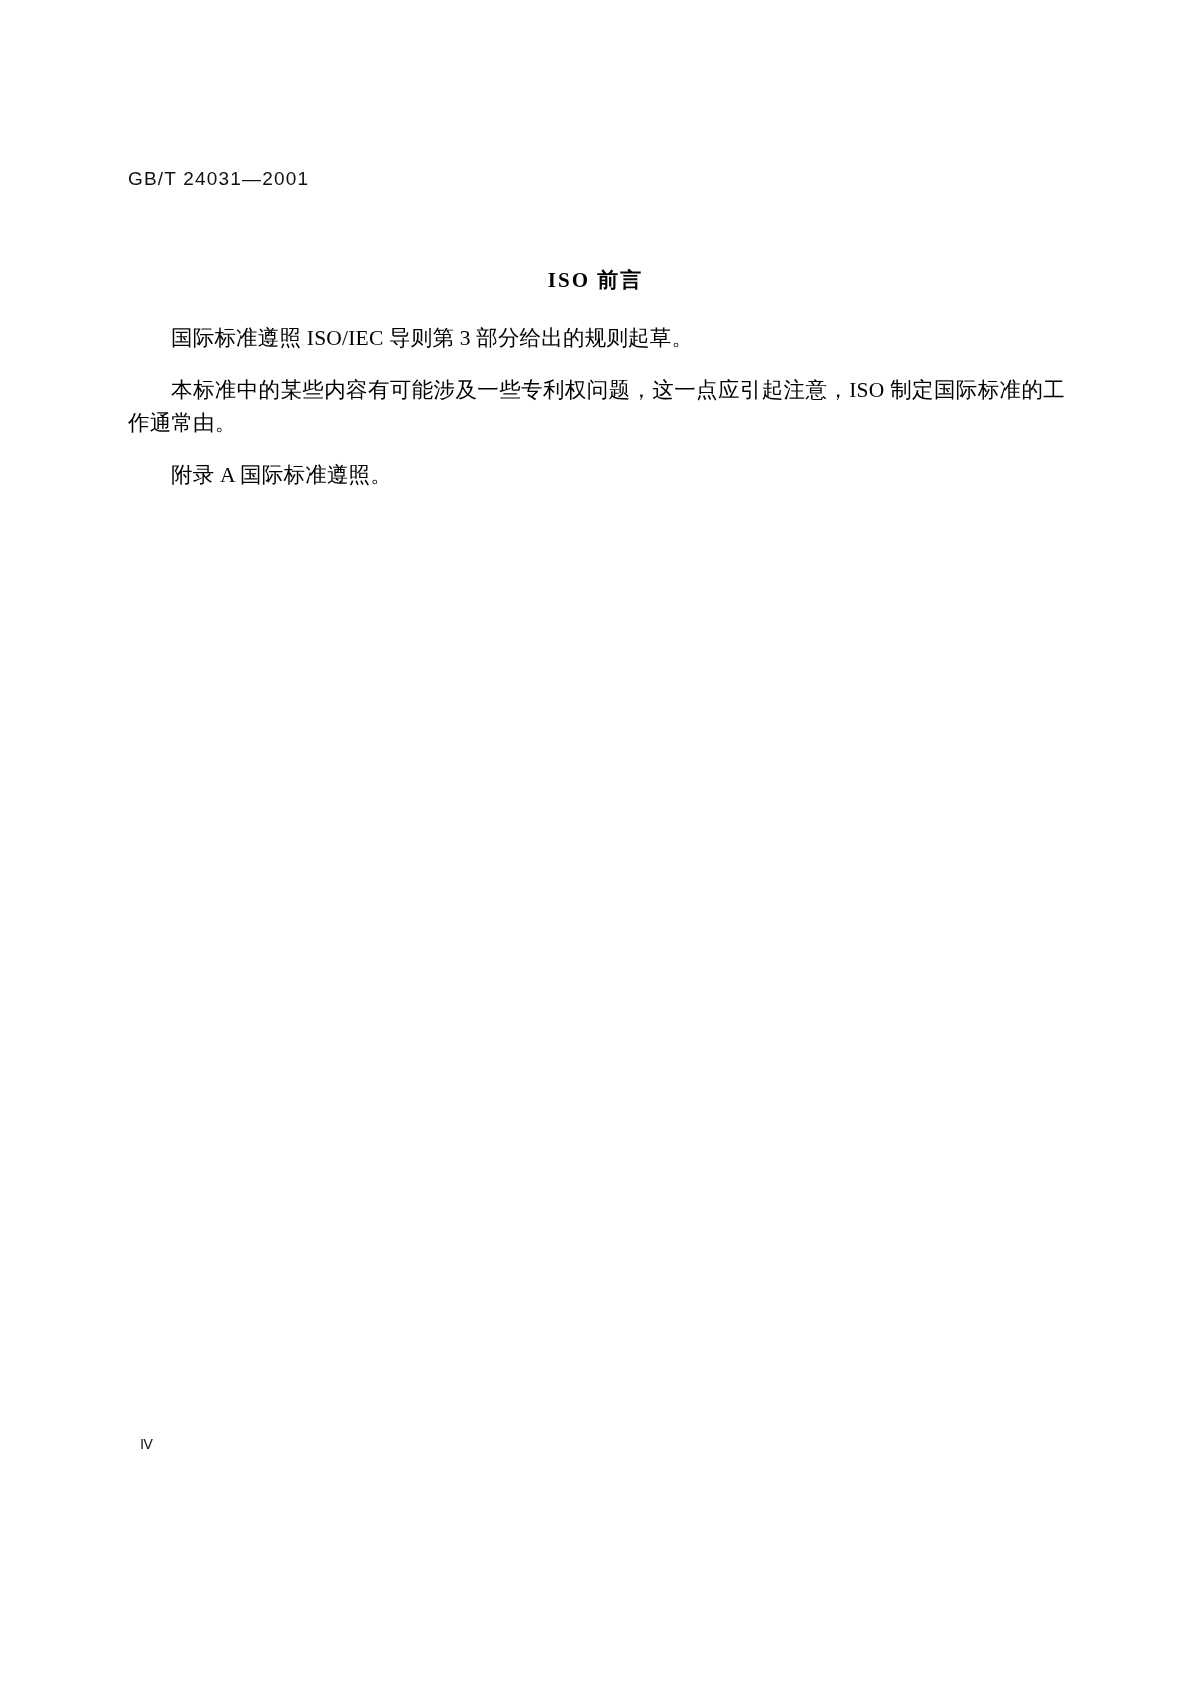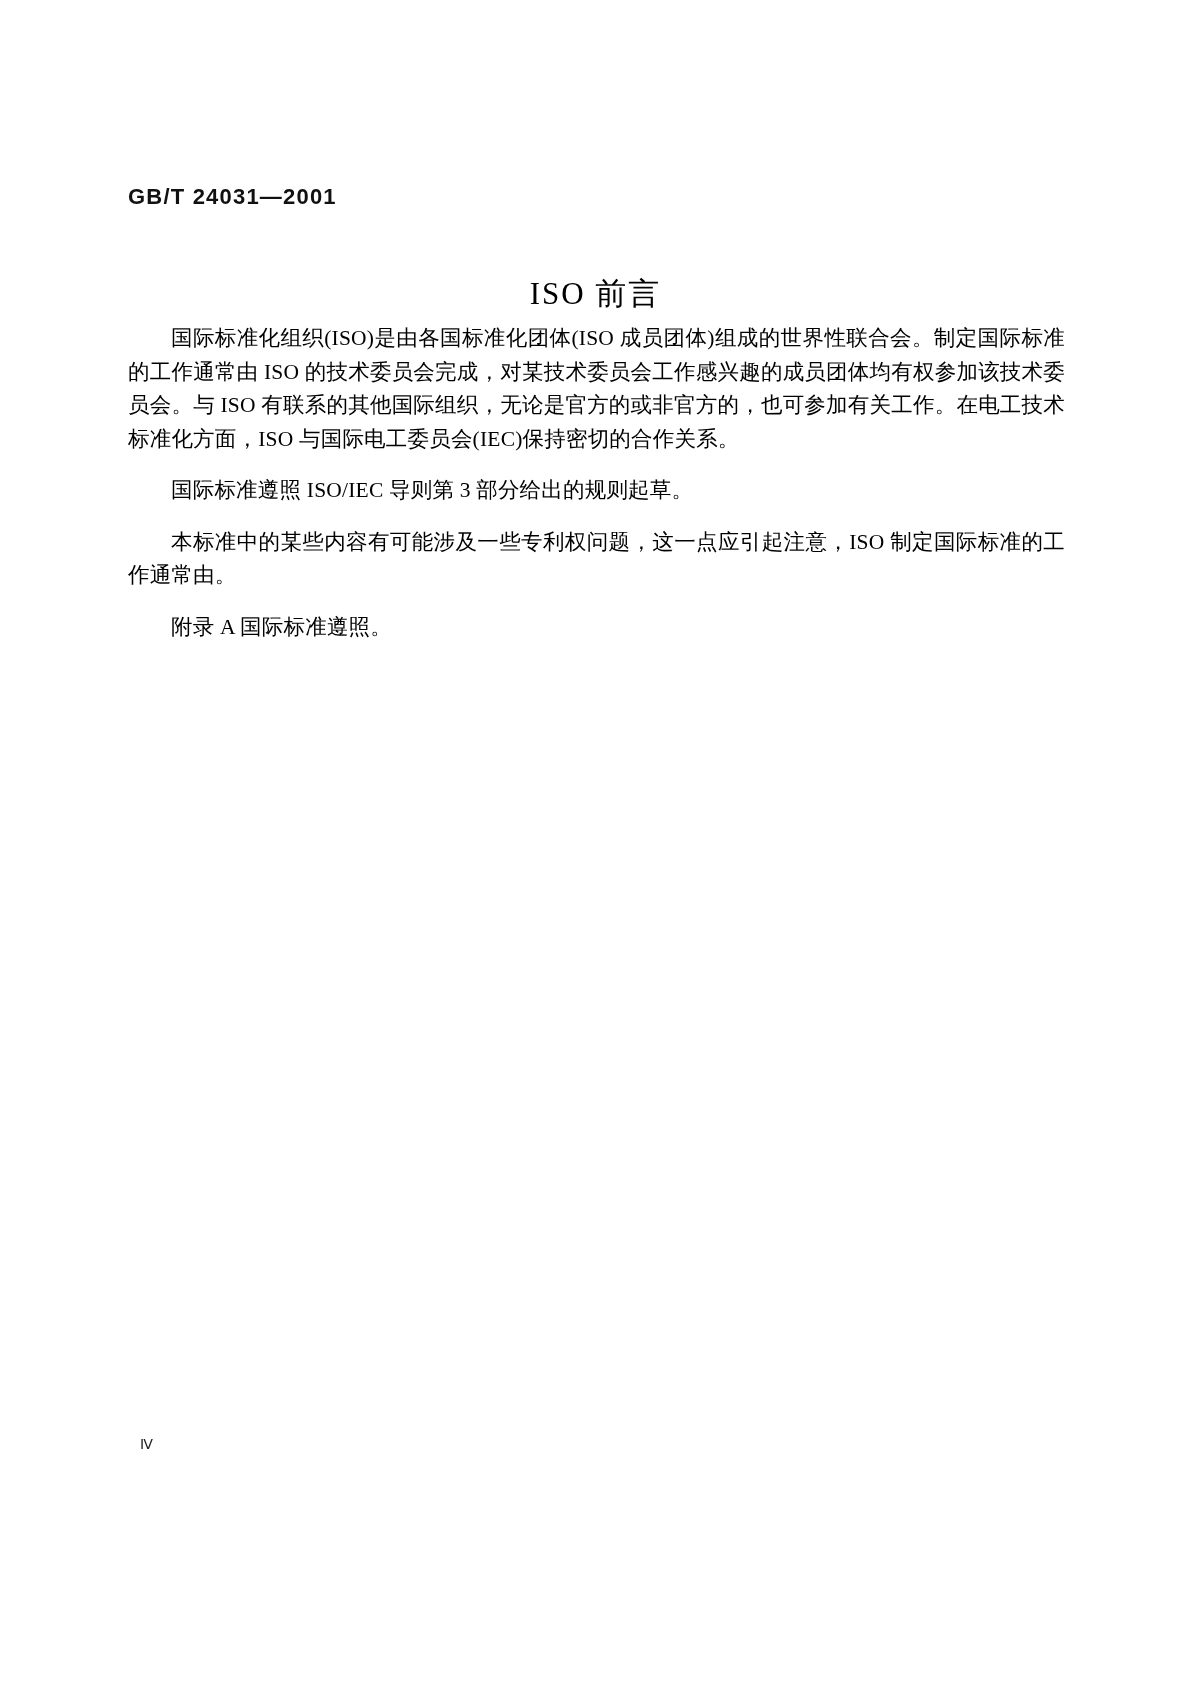--- a/index.html
+++ b/index.html
@@ -15,36 +15,36 @@
     color: #000000;
     overflow: hidden;
   }
   .page {
     position: absolute;
     inset: 0;
   }
   .std-header {
     position: absolute;
     left: 128px;
-    top: 184px;
+    top: 168px;
     font-family: "Liberation Sans", "DejaVu Sans", sans-serif;
-    font-size: 22px;
-    font-weight: bold;
+    font-size: 19px;
+    font-weight: normal;
     letter-spacing: 1.2px;
     color: #111111;
     white-space: nowrap;
   }
   .doc-title {
     position: absolute;
     left: 0;
     right: 0;
     top: 252px;
     text-align: center;
-    font-size: 31px;
-    font-weight: normal;
+    font-size: 21px;
+    font-weight: bold;
     letter-spacing: 2px;
     font-family: "Liberation Serif", "DejaVu Serif", serif;
   }
   .body-block {
     position: absolute;
     left: 128px;
     top: 322px;
     width: 937px;
   }
   .para {
@@ -71,21 +71,20 @@
 </head>
 <body>
 
 <div class="page">
 
   <div class="std-header">GB/T 24031—2001</div>
 
   <h1 class="doc-title">ISO 前言</h1>
 
   <div class="body-block">
-    <p class="para">国际标准化组织(ISO)是由各国标准化团体(ISO 成员团体)组成的世界性联合会。制定国际标准的工作通常由 ISO 的技术委员会完成，对某技术委员会工作感兴趣的成员团体均有权参加该技术委员会。与 ISO 有联系的其他国际组织，无论是官方的或非官方的，也可参加有关工作。在电工技术标准化方面，ISO 与国际电工委员会(IEC)保持密切的合作关系。</p>
     <p class="para">国际标准遵照 ISO/IEC 导则第 3 部分给出的规则起草。</p>
     <p class="para">本标准中的某些内容有可能涉及一些专利权问题，这一点应引起注意，ISO 制定国际标准的工作通常由。</p>
     <p class="para">附录 A 国际标准遵照。</p>
   </div>
 
   <div class="page-number">Ⅳ</div>
 
 </div>
 
 </body></html>

